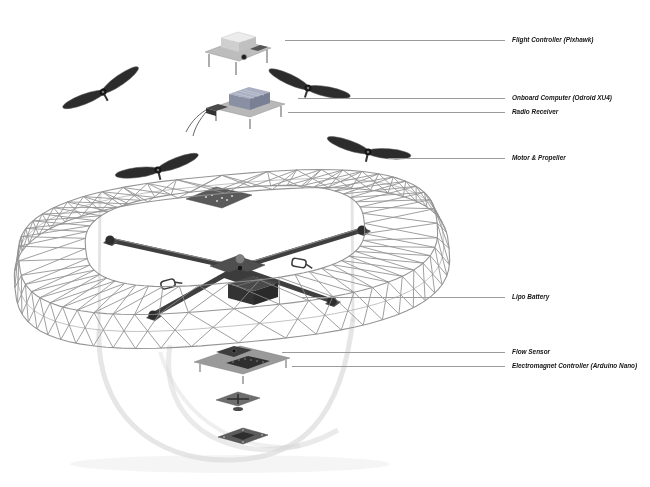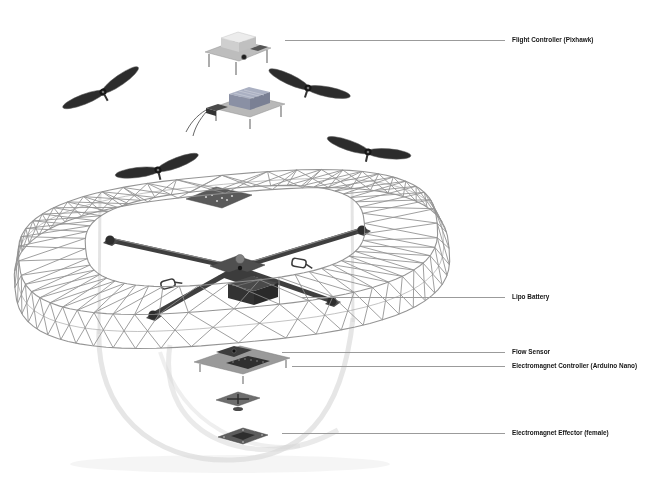--- a/index.html
+++ b/index.html
@@ -6,21 +6,21 @@
     --bg:#ffffff;
     --leader:#9b9b9b;
     --text:#141414;
   }
   html,body{margin:0;padding:0;background:#f2f2f2;}
   .stage{
     position:relative;width:650px;height:487px;background:var(--bg);
     overflow:hidden;font-family:"Liberation Sans",sans-serif;
   }
   .art{position:absolute;left:0;top:0;}
-  .label-row{position:absolute;left:0;width:650px;height:12px;}
+  .label-row{position:absolute;left:0;width:650px;height:12px;font-style:italic;}
   .leader{position:absolute;top:6px;height:0;border-top:1px solid var(--leader);}
   .label-text{
     position:absolute;left:512px;top:0;line-height:12px;font-size:8px;font-weight:700;
     color:var(--text);white-space:nowrap;display:inline-block;
     transform:scaleX(0.8);transform-origin:0 50%;
   }
 </style>
 </head>
 <body>
 
@@ -203,30 +203,38 @@
         <polygon points="206,108 216,111 216,116 206,113" fill="#333"></polygon>
         <path d="M206,110 C196,116 190,124 186,132 M207,111 C199,120 195,128 193,136" stroke="#555" stroke-width="0.9" fill="none"></path>
       </g>
     </g>
   </svg>
 
   <div class="label-row" style="top:34px">
     <div class="leader" style="left:285px;width:220px"></div>
     <span class="label-text">Flight Controller (Pixhawk)</span>
   </div>
+  <div class="label-row" style="top:92px">
+    <div class="leader" style="left:298px;width:207px"></div>
+    <span class="label-text">Onboard Computer (Odroid XU4)</span>
+  </div>
+  <div class="label-row" style="top:106px">
+    <div class="leader" style="left:288px;width:217px"></div>
+    <span class="label-text">Radio Receiver</span>
+  </div>
+  <div class="label-row" style="top:152px">
+    <div class="leader" style="left:388px;width:117px"></div>
+    <span class="label-text">Motor &amp; Propeller</span>
+  </div>
   <div class="label-row" style="top:291px">
     <div class="leader" style="left:302px;width:203px"></div>
     <span class="label-text">Lipo Battery</span>
   </div>
   <div class="label-row" style="top:360px">
     <div class="leader" style="left:292px;width:213px"></div>
     <span class="label-text">Electromagnet Controller (Arduino Nano)</span>
   </div>
   <div class="label-row" style="top:346px">
     <div class="leader" style="left:282px;width:223px"></div>
     <span class="label-text">Flow Sensor</span>
   </div>
-  <div class="label-row" style="top:427px">
-    <div class="leader" style="left:282px;width:223px"></div>
-    <span class="label-text">Electromagnet Effector (female)</span>
-  </div>
 
 </div>
 
 </body></html>

